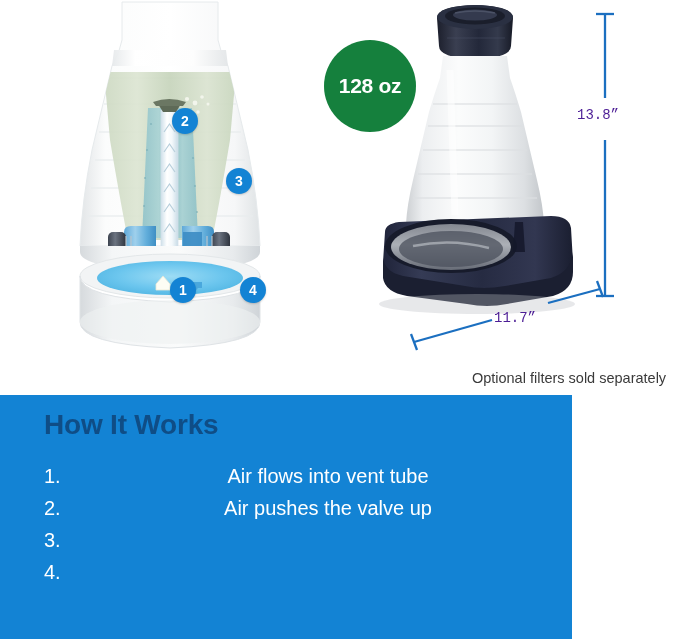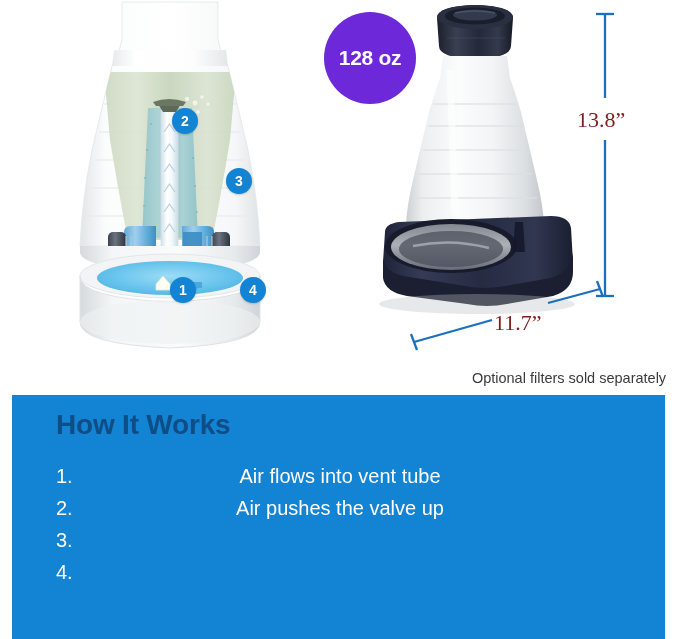--- a/index.html
+++ b/index.html
@@ -66,25 +66,25 @@
     top: 0px;
     width: 260px;
     height: 330px;
   }
   #product svg { display:block; width:260px; height:330px; }
 
   
   #oz-badge {
     position: absolute;
     left: 324px;
-    top: 12px;
+    top: 40px;
     width: 92px;
     height: 92px;
     border-radius: 50%;
-    background: #6d28d9;
+    background: #15803d;
     display: flex;
     align-items: center;
     justify-content: center;
     z-index: 15;
   }
   #oz-badge .oz-text {
     color: #ffffff;
     font-size: 21px;
     font-weight: bold;
     letter-spacing: -0.3px;
@@ -95,23 +95,23 @@
   #dims {
     position: absolute;
     left: 400px; top: 0px;
     width: 279px; height: 370px;
     pointer-events: none;
   }
   #dims svg { display:block; width:279px; height:370px; }
 
   .dim-label {
     position: absolute;
-    color: #7f1d1d;
-    font-size: 22px;
-    font-family: Liberation Serif, serif;
+    color: #4c1d95;
+    font-size: 14px;
+    font-family: Liberation Mono, monospace;
     white-space: nowrap;
   }
   #dim-height-label { left: 577px; top: 107px; }
   #dim-width-label  { left: 494px; top: 310px; }
 
   
   #footnote {
     position: absolute;
     left: 444px;
     top: 370px;
@@ -119,23 +119,23 @@
     text-align: center;
     color: #3a3a3a;
     font-size: 14.5px;
     font-family: "Liberation Sans", sans-serif;
     white-space: nowrap;
   }
 
   
   #how-panel {
     position: absolute;
-    left: 12px;
+    left: 0;
     top: 395px;
-    width: 653px;
+    width: 572px;
     height: 244px;
     background: #1383d4;
     box-sizing: border-box;
   }
   #how-title {
     position: absolute;
     left: 44px;
     top: 14px;
     color: #0f4d86;
     font-size: 28px;

